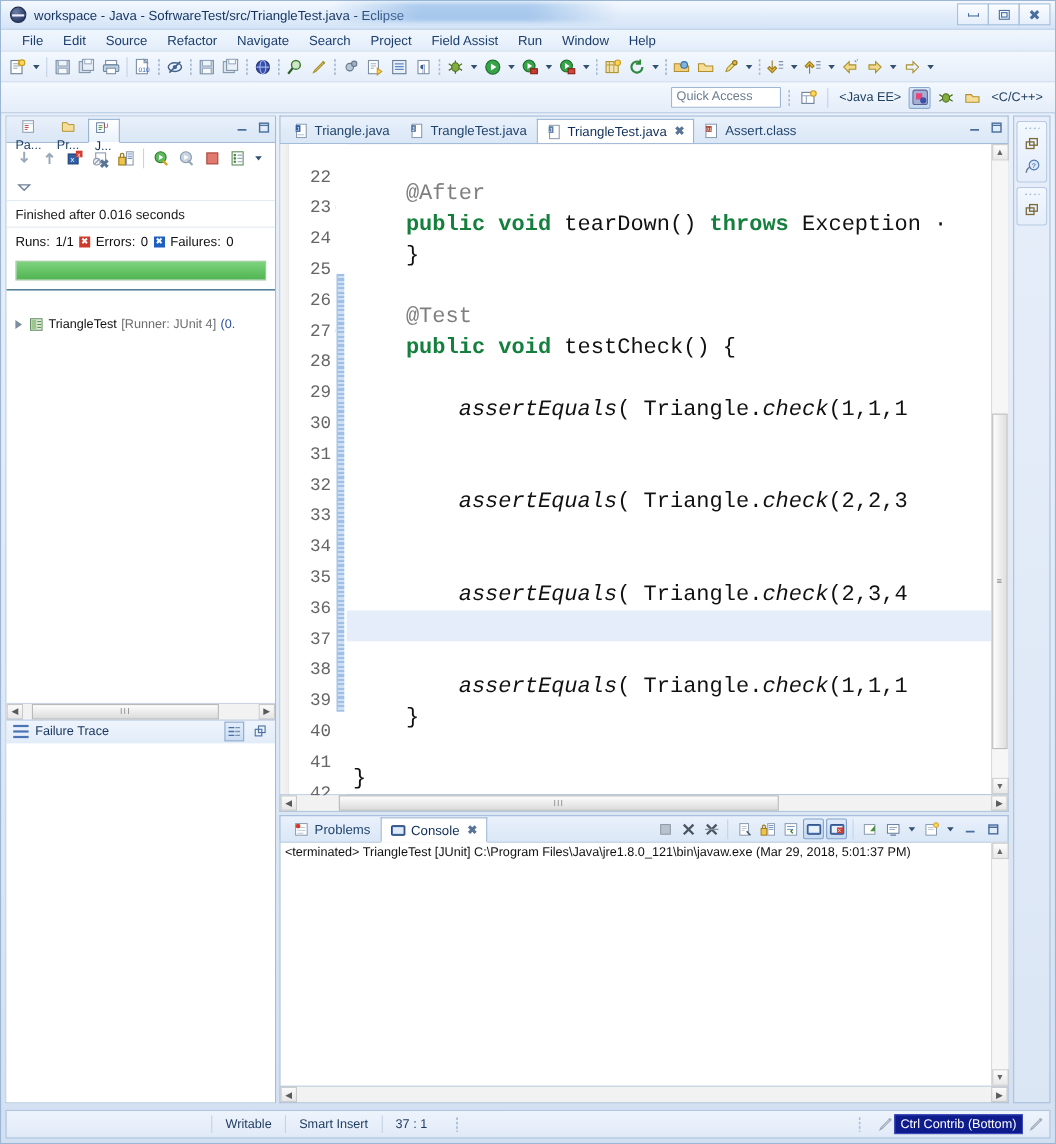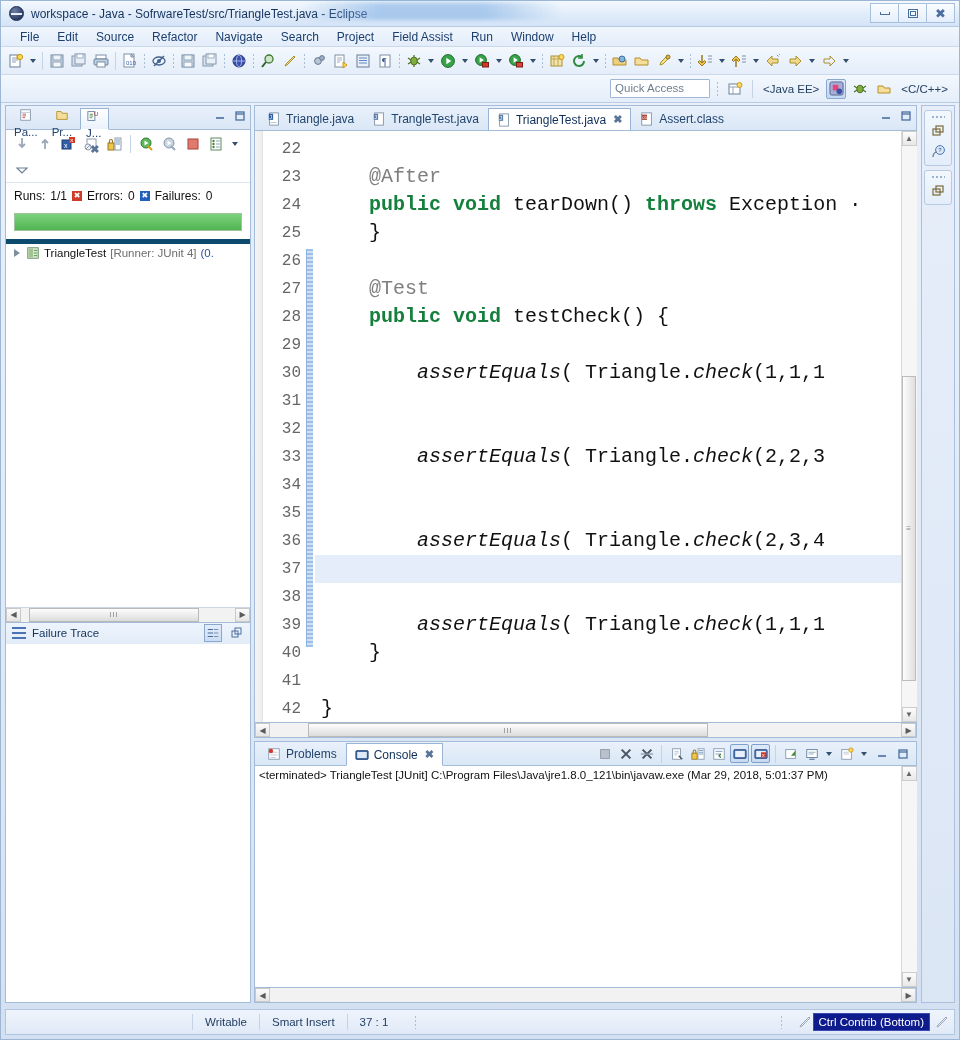--- a/index.html
+++ b/index.html
@@ -216,22 +216,22 @@
   .progbar {
     margin: 4px 8px 8px 8px; height: 18px;
     border: 1px solid #9ec49e;
     background: #fff;
   }
   .progbar > div {
     height: 100%; width: 100%;
     background: linear-gradient(180deg,#7ed37e,#51b451);
   }
   .jtree {
-    flex: 1; padding: 2px 4px; font-size: 11.5px; color: #111; overflow: hidden;
-    border-top: 5px solid #0c4a6e;
+    flex: 1; padding: 24px 4px; font-size: 11.5px; color: #111; overflow: hidden;
+    border-top: 1px solid #0c4a6e;
   }
   .jrow { display: flex; align-items: center; gap: 4px; white-space: nowrap; }
   .twisty {
     width: 0; height: 0;
     border-top: 4px solid transparent; border-bottom: 4px solid transparent;
     border-left: 6px solid #7d8e9f;
     margin: 0 2px 0 4px;
   }
   .jrow .dim { color: #6d6d6d; }
   .jrow .blu { color: #2b4fa0; }
@@ -289,21 +289,21 @@
     flex: 1; display: flex; background: #fff;
     border: 1px solid #a5bcd8; min-height: 0; position: relative;
   }
   .marker-col {
     width: 8px; background: linear-gradient(90deg,#f5f5f5,#ededed);
     border-right: 1px solid #e3e3e3;
   }
   .gutter {
     width: 42px; background: #fff; text-align: right;
     font-family: "Liberation Mono", monospace; font-size: 16px; color: #666;
-    padding-top: 4px; user-select: none;
+    padding-top: 16px; user-select: none;
   }
   .gline { height: 28px; line-height: 28px; padding-right: 4px; position: relative; }
   .fold {
     position: absolute; right: -9px; top: 9px; width: 9px; height: 9px;
     border: 1px solid #9a9a9a; border-radius: 50%; background: #fff;
   }
   .fold::after {
     content: ""; position: absolute; left: 1px; top: 3px; width: 5px; height: 1px; background: #6a6a6a;
   }
   .annot-col {
@@ -807,20 +807,21 @@
           <span class="caret"></span>
           <div style="flex-basis:100%;height:0"></div>
           <span class="jt-btn">
             <svg width="16" height="16" viewBox="0 0 16 16">
                 <path d="M3 6h10l-5 5z" fill="none" stroke="#6e8096" stroke-width="1.2"></path>
               </svg>
           </span>
         </div>
 
         <div class="junit-body">
+          <div class="jstatus">Finished after 0.016 seconds</div>
           <div class="jcounts">
             <span>Runs:</span>
             <span class="jcount-strong">1/1</span>
             <span class="err-ico">✖</span>
             <span>Errors:</span>
             <span class="jcount-strong">0</span>
             <span class="fail-ico">✖</span>
             <span>Failures:</span>
             <span class="jcount-strong">0</span>
           </div>

